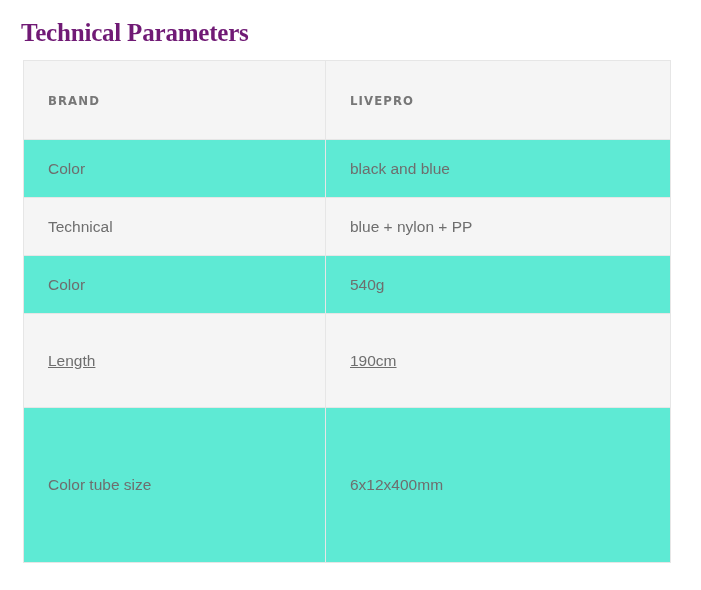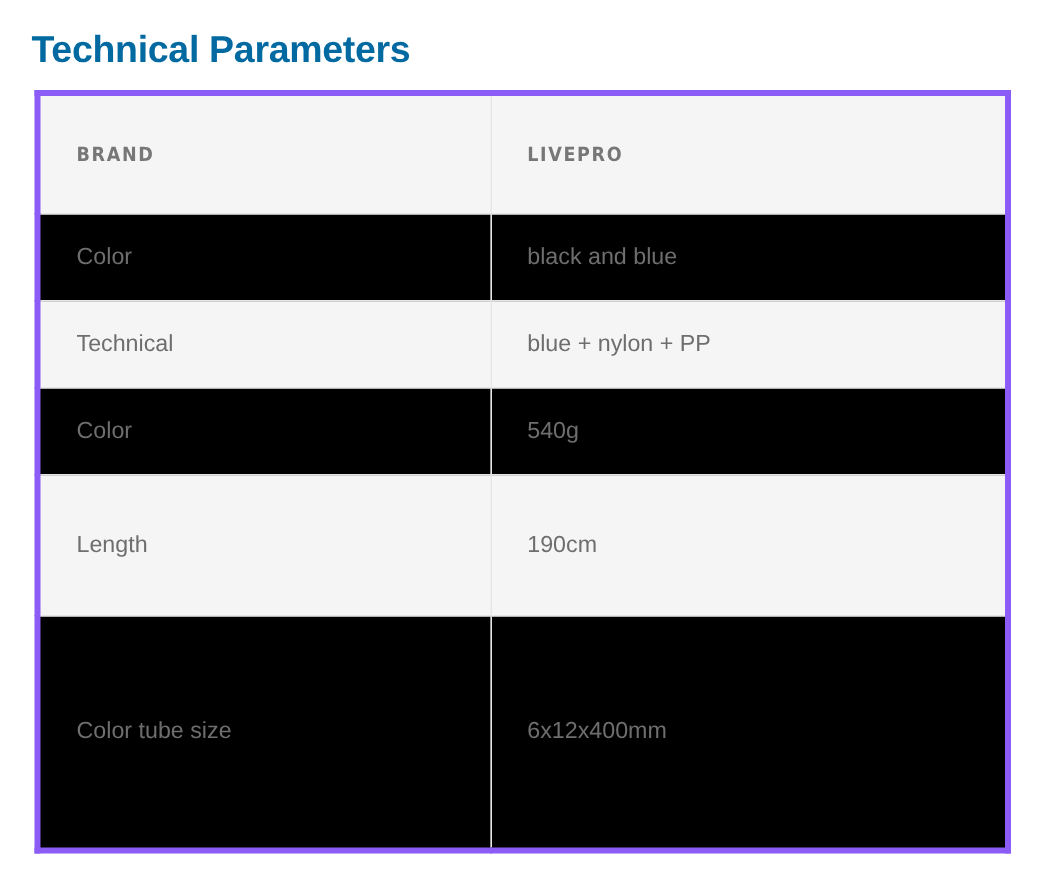--- a/index.html
+++ b/index.html
@@ -19,37 +19,37 @@
     position: relative;
     width: 701px;
     height: 590px;
     box-sizing: border-box;
   }
 
   .page-title {
     position: absolute;
     left: 21px;
     top: 17px;
-    font-family: Liberation Sans, sans-serif;
+    font-family: Liberation Serif, serif;
     font-size: 25px;
     font-weight: bold;
-    color: #0369a1;
+    color: #701a75;
     letter-spacing: -0.2px;
     line-height: 32px;
     white-space: nowrap;
   }
 
   .spec-table {
     position: absolute;
     left: 23px;
     top: 60px;
     width: 647px;
     border-collapse: collapse;
     table-layout: fixed;
-    border: 4px solid #8b5cf6;
+    border: 1px solid #8b5cf6;
     background: #ffffff;
   }
 
   .spec-table col.col-label { width: 302px; }
   .spec-table col.col-value { width: 345px; }
 
   .spec-table th,
   .spec-table td {
     border: 1px solid #e6e6e6;
     padding: 0 24px;
@@ -75,24 +75,24 @@
   }
 
   
   .spec-table tbody td {
     font-size: 15.5px;
     color: #6e6e6e;
     line-height: 22px;
   }
 
   .row-normal td { height: 57px; }
-  .row-tall td { height: 93px; }
+  .row-tall td { height: 93px; text-decoration: underline; }
   .row-xtall td { height: 154px; }
 
-  .row-white { background: #000000; }
+  .row-white { background: #5eead4; }
   .row-grey  { background: #f5f5f5; }
 </style>
 </head>
 <body>
 
 <div class="page">
 
   <div class="page-title">Technical Parameters</div>
 
   <table class="spec-table">

